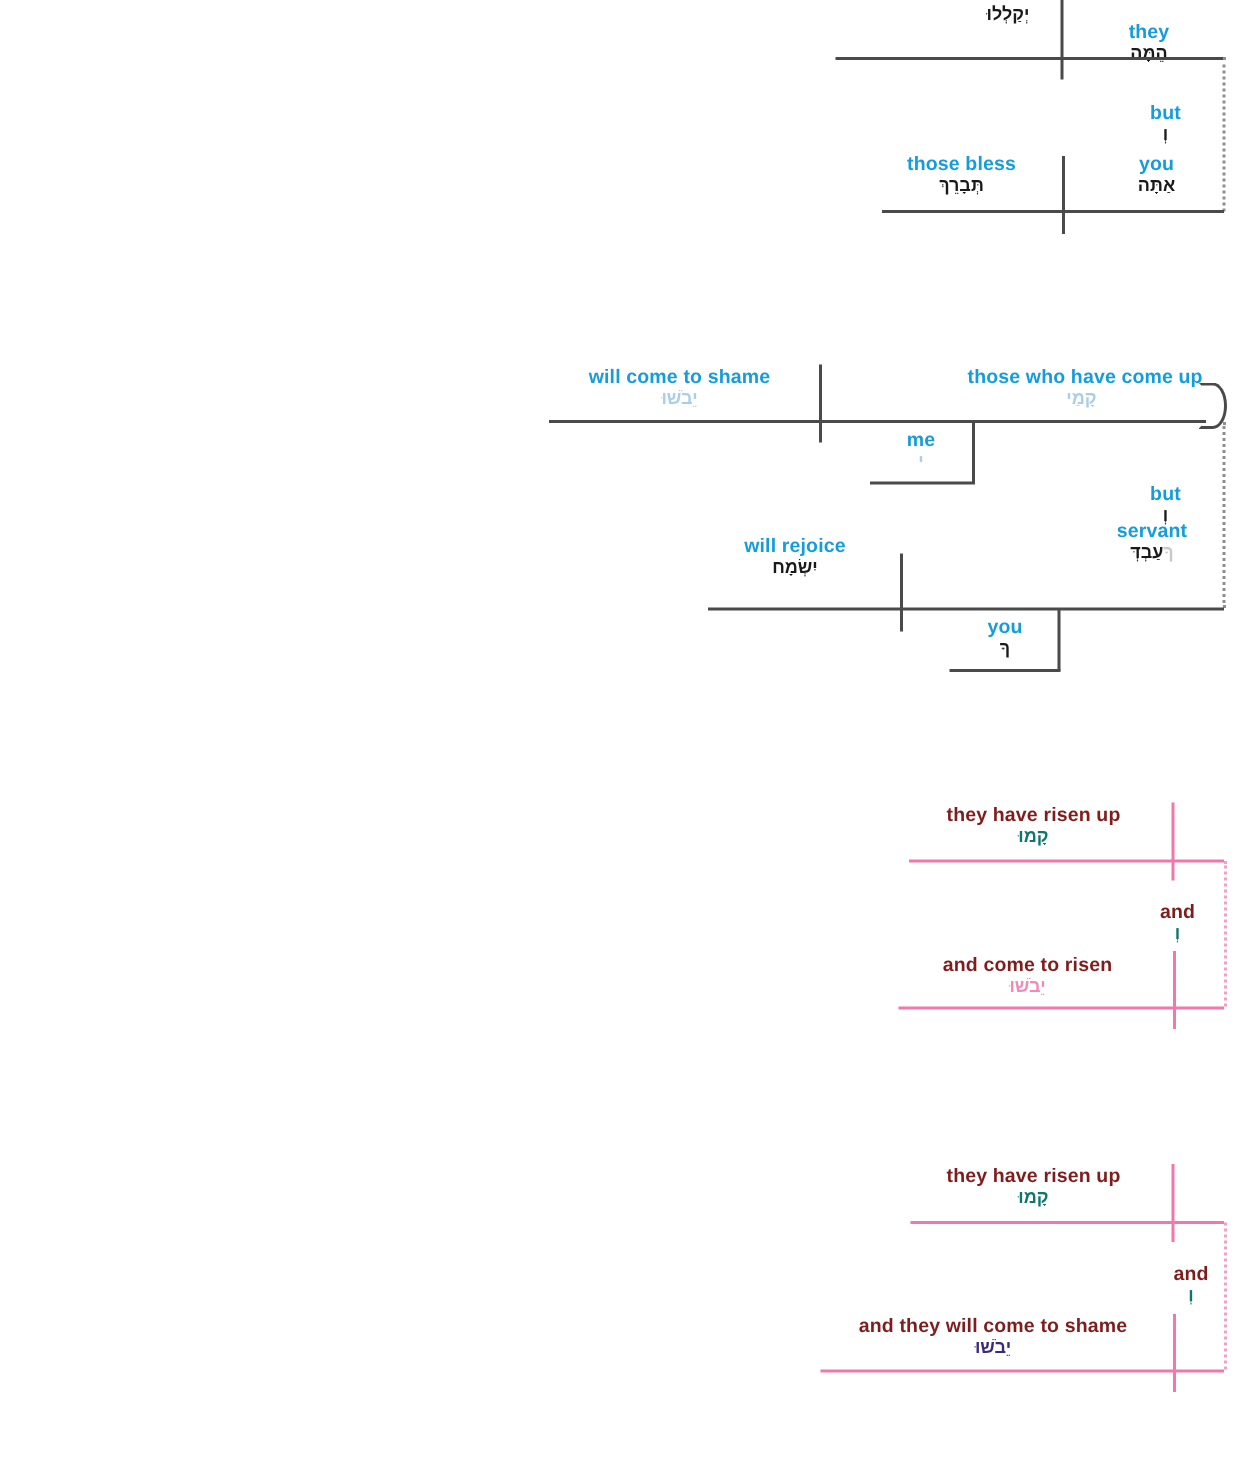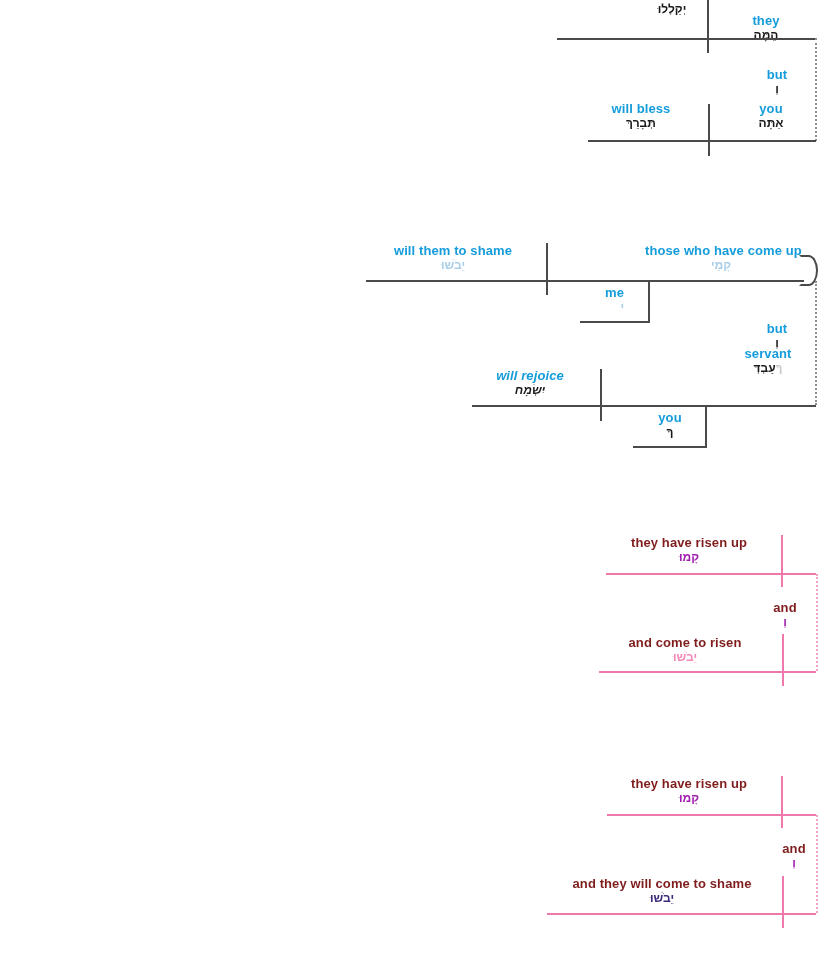--- a/index.html
+++ b/index.html
@@ -26,21 +26,21 @@
   .gloss{font-size:13px;font-weight:bold;letter-spacing:.1px;}
   .heb{font-size:12px;font-weight:bold;direction:rtl;unicode-bidi:bidi-override;margin-top:1px;}
 
   .g-blue{color:#159cdb;}
   .g-pink{color:#7f1d1d;}
 
   .h-dark{color:#1a1a1a;}
   .h-light{color:#a9cfe8;}
   .h-navy{color:#3b2a7a;}
   .h-pink{color:#f18ab8;}
-  .h-pinkmid{color:#a21caf;}
+  .h-pinkmid{color:#0f766e;}
   .suffix-grey{color:#c9c9c9;}
 
   
   .hook{
     position:absolute;
     border:2px solid #4a4a4a;
     border-left-color:transparent;
     border-radius:0 50% 50% 0;
     background:transparent;
   }
@@ -62,59 +62,59 @@
     <div class="hline c-blue" style="left:557px;top:38px;width:259px;"></div>
     <div class="vline c-blue" style="left:707px;top:0px;height:53px;"></div>
 
     <div class="dotline dot-blue" style="left:815px;top:38px;height:103px;"></div>
     <div class="cell" style="left:746px;top:68px;width:62px;">
       <div class="gloss g-blue">but</div>
       <div class="heb h-dark">וְ</div>
     </div>
 
     <div class="cell" style="left:580px;top:102px;width:122px;">
-      <div class="gloss g-blue">will bless</div>
+      <div class="gloss g-blue">those bless</div>
       <div class="heb h-dark">תְּבָרֵךְ</div>
     </div>
     <div class="cell" style="left:726px;top:102px;width:90px;">
       <div class="gloss g-blue">you</div>
       <div class="heb h-dark">אַתָּה</div>
     </div>
     <div class="hline c-blue" style="left:588px;top:140px;width:228px;"></div>
     <div class="vline c-blue" style="left:708px;top:104px;height:52px;"></div>
   </div>
 
   <div>
 
     <div class="cell" style="left:388px;top:244px;width:130px;">
-      <div class="gloss g-blue">will them to shame</div>
+      <div class="gloss g-blue">will come to shame</div>
       <div class="heb h-light">יֵבֹשׁוּ</div>
     </div>
     <div class="cell" style="left:645px;top:244px;width:152px;">
       <div class="gloss g-blue">those who have come up</div>
       <div class="heb h-light">קָמַי</div>
     </div>
     <div class="hline c-blue" style="left:366px;top:280px;width:438px;"></div>
     <div class="hook" style="left:799px;top:255px;width:15px;height:27px;"></div>
     <div class="vline c-blue" style="left:546px;top:243px;height:52px;"></div>
 
-    <div class="cell" style="left:556px;top:286px;width:68px;text-align:right;">
+    <div class="cell" style="left:580px;top:286px;width:68px;">
       <div class="gloss g-blue">me</div>
       <div class="heb h-light">י</div>
     </div>
     <div class="vline c-blue" style="left:648px;top:281px;height:41px;"></div>
     <div class="hline c-blue" style="left:580px;top:321px;width:70px;"></div>
 
     <div class="dotline dot-blue" style="left:815px;top:281px;height:124px;"></div>
     <div class="cell" style="left:746px;top:322px;width:62px;">
       <div class="gloss g-blue">but</div>
       <div class="heb h-dark">וְ</div>
     </div>
 
-    <div class="cell" style="left:470px;top:369px;width:120px;font-style:italic;">
+    <div class="cell" style="left:470px;top:357px;width:120px;">
       <div class="gloss g-blue">will rejoice</div>
       <div class="heb h-dark">יִשְׂמָח</div>
     </div>
     <div class="cell" style="left:722px;top:347px;width:92px;">
       <div class="gloss g-blue">servant</div>
       <div class="heb h-dark"><span class="suffix-grey">ךָ</span><span>עַבְדְּ</span></div>
     </div>
     <div class="hline c-blue" style="left:472px;top:405px;width:344px;"></div>
     <div class="vline c-blue" style="left:600px;top:369px;height:52px;"></div>
 

